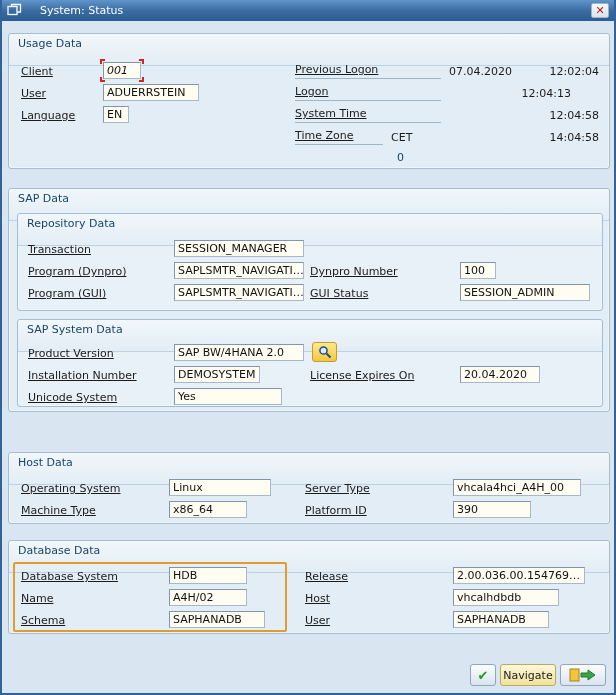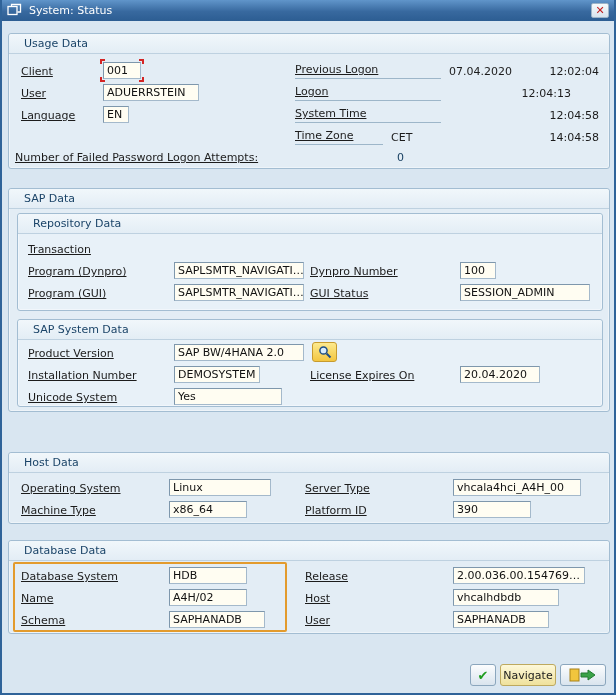--- a/index.html
+++ b/index.html
@@ -7,51 +7,51 @@
   .window {
     position:relative; width:616px; height:695px;
     font-family:"DejaVu Sans", sans-serif; font-size:11px; color:#1c1c1c;
     background:#d9e6f1;
     border:2px solid #2f6399; border-top:none;
     overflow:hidden;
   }
   .titlebar {
     position:absolute; left:0; top:0; right:0; height:21px;
     background:linear-gradient(180deg,#6095ca 0%,#38699f 55%,#2c5d92 100%);
-    display:flex; align-items:center; gap:7px; padding:0 5px; color:#fff;
+    display:flex; align-items:center; gap:18px; padding:0 5px; color:#fff;
   }
   .title-text { font-size:11px; }
   .close-btn {
     margin-left:auto; width:18px; height:15px;
     background:linear-gradient(#f6fafc,#d7e3ed);
     border:1px solid #9db4c8; border-radius:2px;
     color:#c11b1b; font-weight:bold; font-size:11px; line-height:13px; text-align:center;
   }
   .gbox {
     position:absolute; border:1px solid #a3bdd2; border-radius:3px;
     background:#e3edf5; box-shadow:inset 0 0 0 1px rgba(255,255,255,.4);
   }
   .gbox-sub { background:#e8f1f8; }
   .gb-title {
-    position:absolute; left:0; top:0; right:0; height:20px;
-    padding:3px 15px; color:#1b4468;
+    position:absolute; left:0; top:0; right:0; height:32px;
+    padding:3px 9px; color:#1b4468;
     background:linear-gradient(#f1f7fb,#e3edf5);
     border-bottom:1px solid #bed1e0; border-radius:3px 3px 0 0;
   }
   .lbl { position:absolute; white-space:nowrap; line-height:14px;text-decoration:underline; }
   .lbl-u { display:inline-block; height:16px; border-bottom:1px solid #9db6c9; }
   .val { position:absolute; white-space:nowrap; line-height:14px; }
   .t-right { text-align:right; }
   .field {
     position:absolute; height:17px; padding:1px 3px; line-height:13px;
     background:#fffdf2; color:#111;
     border:1px solid #a4b9cb; border-top-color:#7e97ac; border-left-color:#7e97ac;
     white-space:nowrap; overflow:hidden;
   }
-  .fwrap { position:absolute; }
+  .fwrap { position:absolute;font-style:italic; }
   .fwrap .field { left:0; top:0; }
   .ck { position:absolute; width:5px; height:5px; }
   .ck.tl { left:-3px; top:-3px; border-top:2px solid #d42525; border-left:2px solid #d42525; }
   .ck.tr { right:-3px; top:-3px; border-top:2px solid #d42525; border-right:2px solid #d42525; }
   .ck.bl { left:-3px; bottom:-3px; border-bottom:2px solid #d42525; border-left:2px solid #d42525; }
   .ck.br { right:-3px; bottom:-3px; border-bottom:2px solid #d42525; border-right:2px solid #d42525; }
   .hl-rect {
     position:absolute; border:2px solid #e39b2d; border-radius:2px;
     pointer-events:none;
   }
@@ -112,31 +112,31 @@
     <span class="lbl lbl-u" style="left:286px;top:51px;width:146px">Logon</span>
     <span class="val t-right" style="left:478px;top:53px;width:84px">12:04:13</span>
 
     <span class="lbl lbl-u" style="left:286px;top:73px;width:146px">System Time</span>
     <span class="val t-right" style="left:506px;top:75px;width:84px">12:04:58</span>
 
     <span class="lbl lbl-u" style="left:286px;top:95px;width:88px">Time Zone</span>
     <span class="val" style="left:382px;top:97px">CET</span>
     <span class="val t-right" style="left:506px;top:97px;width:84px">14:04:58</span>
 
-    <span class="lbl" style="left:6px;top:117px">Number of Failed Password Logon Attempts:</span>
     <span class="val" style="left:388px;top:117px;color:#143d5f">0</span>
   </div>
 
   <div class="gbox" style="left:6px;top:188px;width:602px;height:224px">
     <div class="gb-title">SAP Data</div>
 
     <div class="gbox gbox-sub" style="left:8px;top:24px;width:586px;height:98px">
       <div class="gb-title">Repository Data</div>
 
       <span class="lbl" style="left:10px;top:29px">Transaction</span>
+      <span class="field" style="left:156px;top:26px;width:130px">SESSION_MANAGER</span>
 
       <span class="lbl" style="left:10px;top:51px">Program (Dynpro)</span>
       <span class="field" style="left:156px;top:48px;width:130px">SAPLSMTR_NAVIGATI…</span>
       <span class="lbl" style="left:292px;top:51px">Dynpro Number</span>
       <span class="field" style="left:442px;top:48px;width:36px">100</span>
 
       <span class="lbl" style="left:10px;top:73px">Program (GUI)</span>
       <span class="field" style="left:156px;top:70px;width:130px">SAPLSMTR_NAVIGATI…</span>
       <span class="lbl" style="left:292px;top:73px">GUI Status</span>
       <span class="field" style="left:442px;top:70px;width:130px">SESSION_ADMIN</span>

